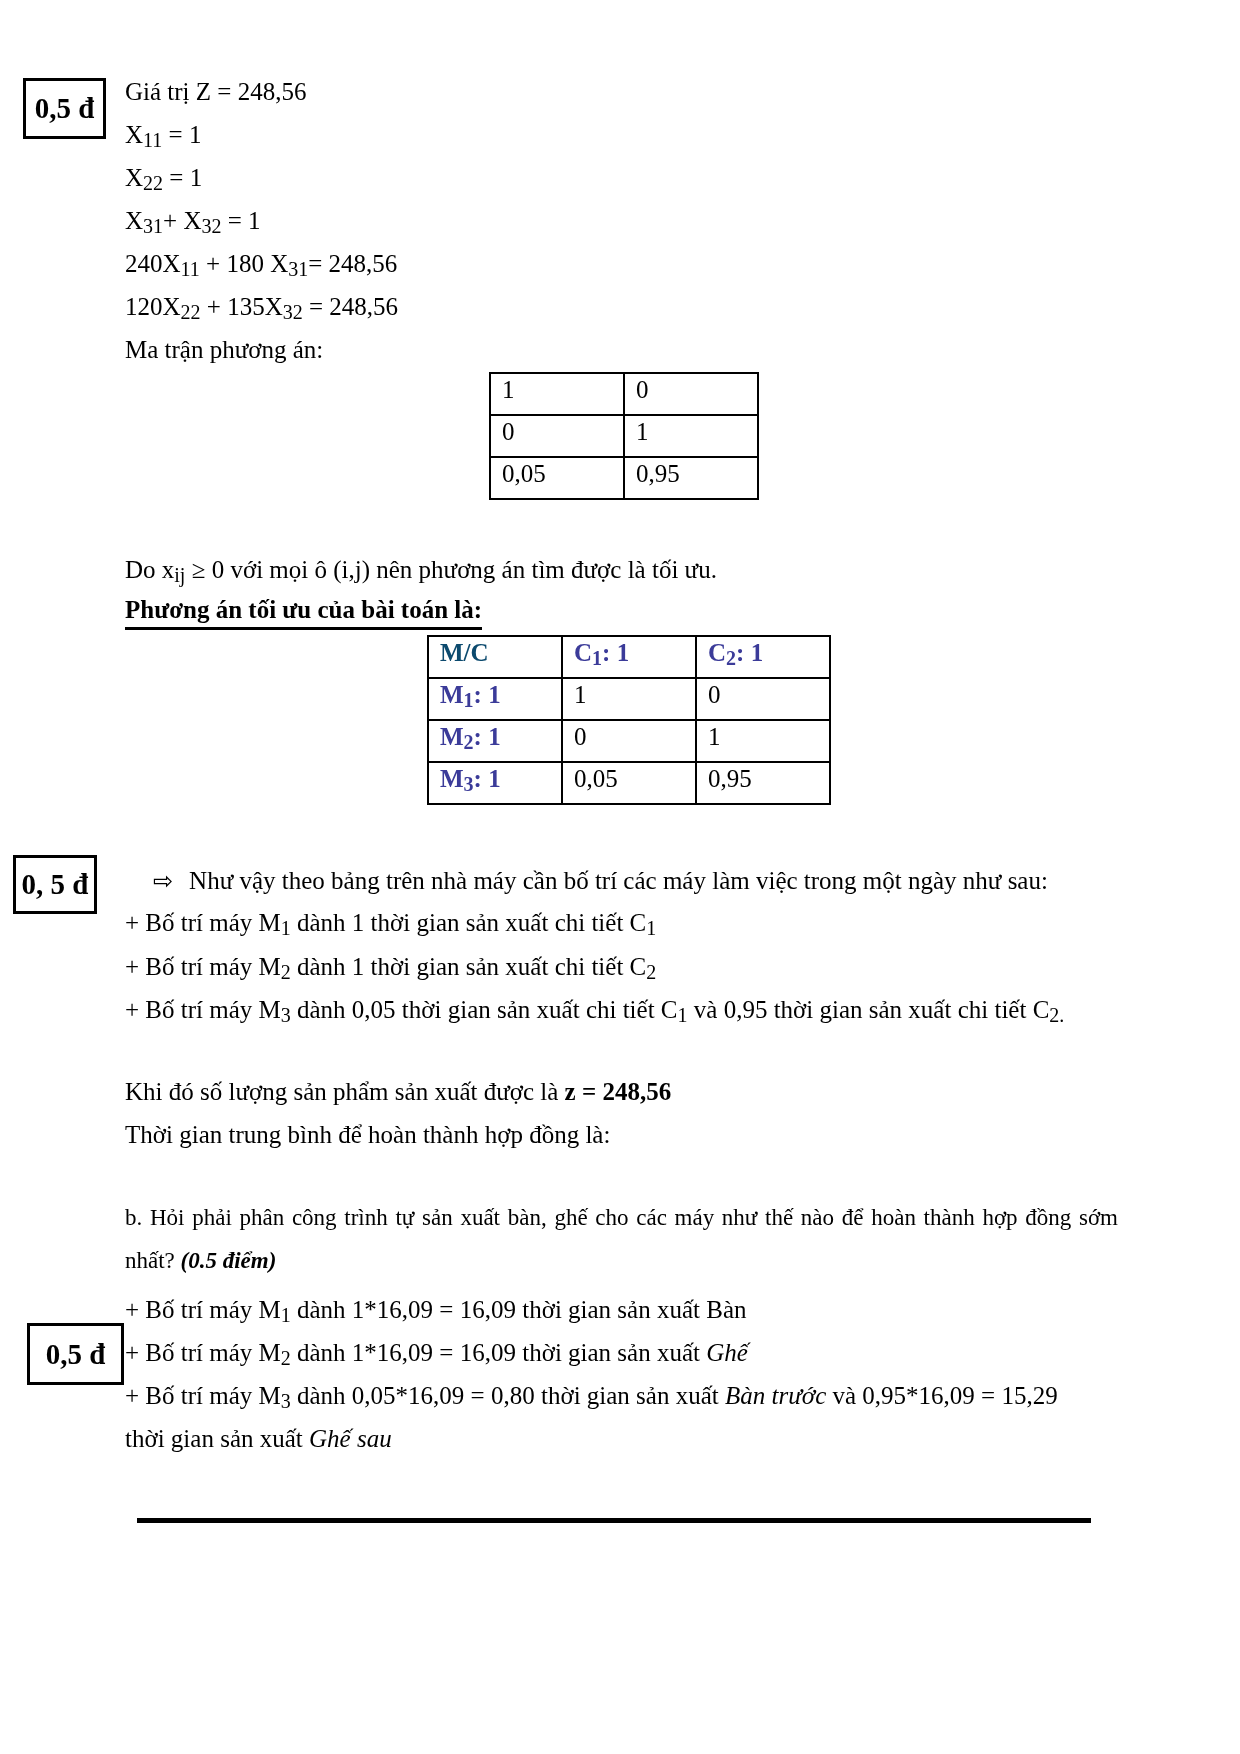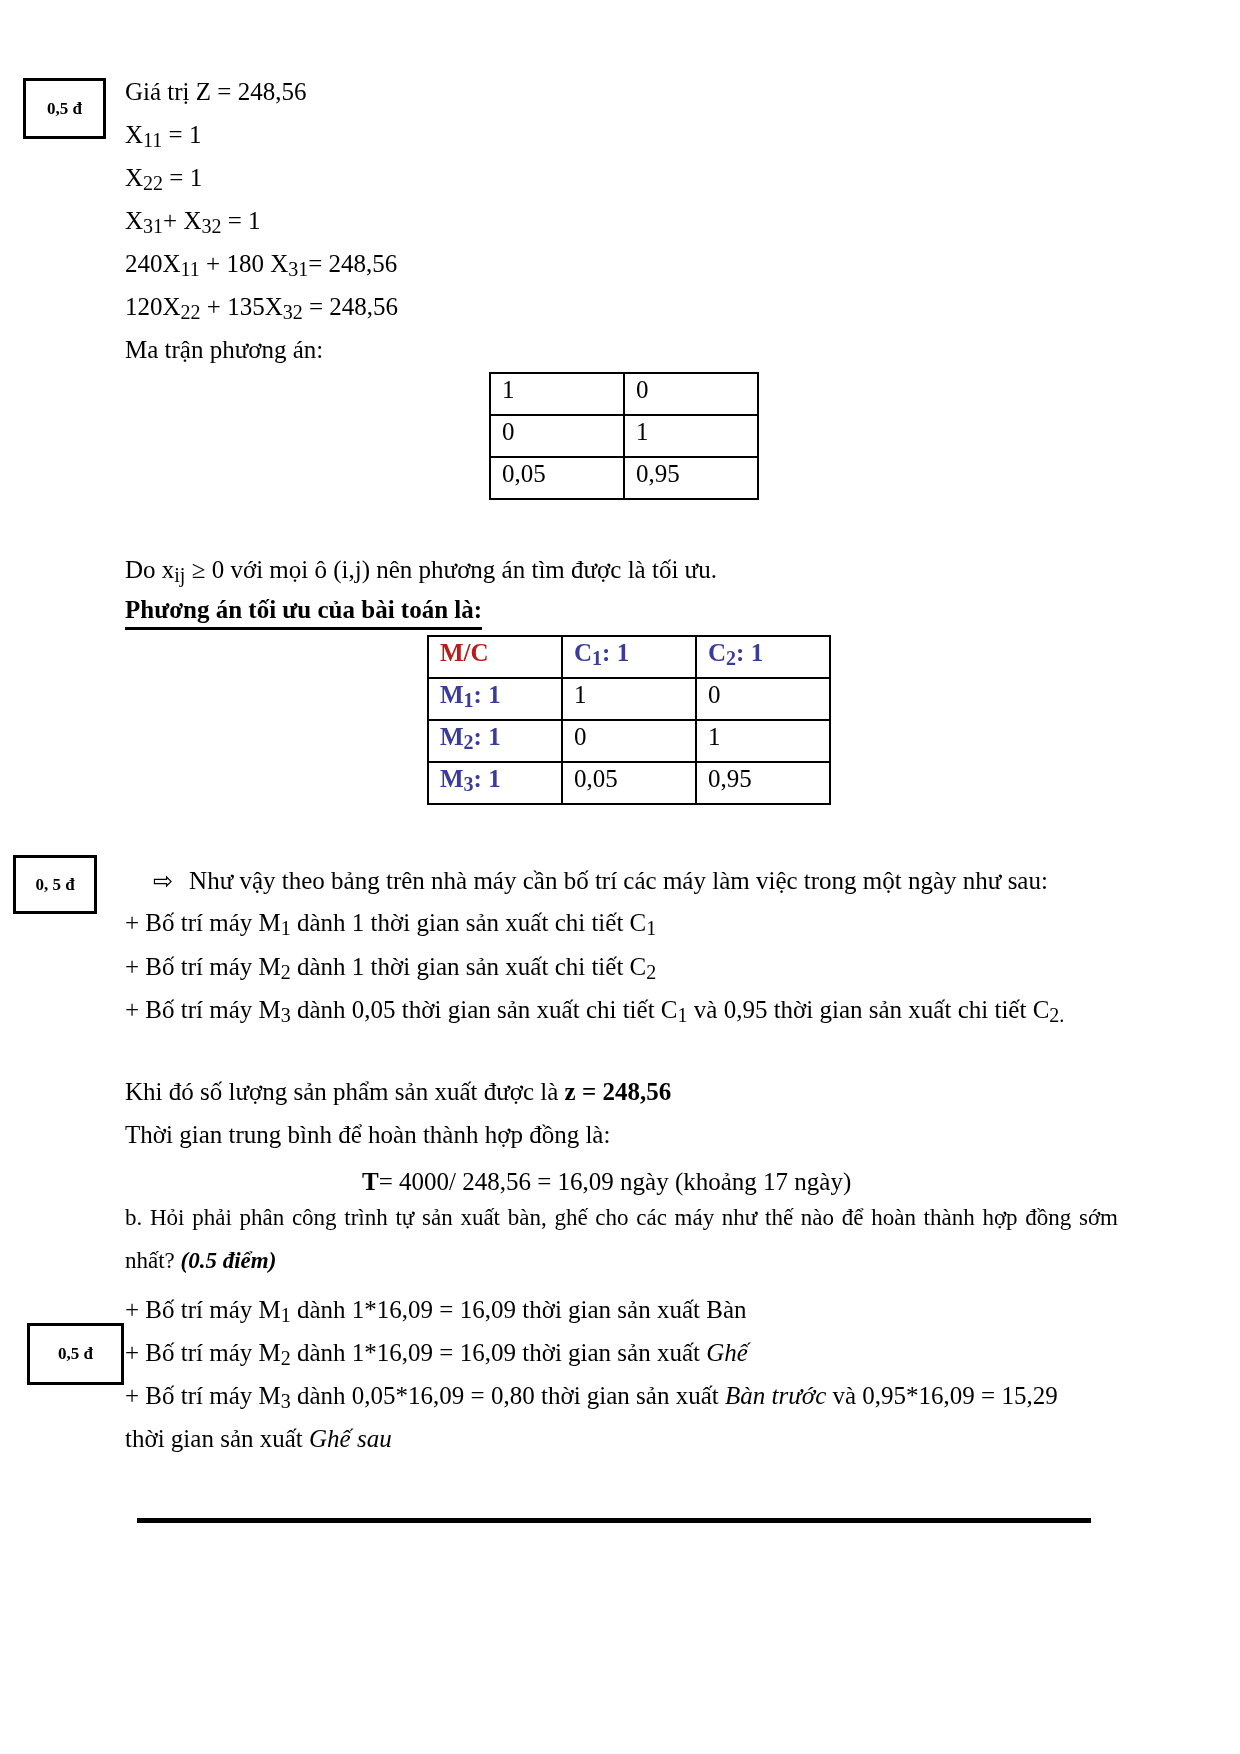--- a/index.html
+++ b/index.html
@@ -12,21 +12,21 @@
     color:#000;
     overflow:hidden;
   }
   .score-box{
     position:absolute;
     border:3px solid #000;
     display:flex;
     align-items:center;
     justify-content:center;
     font-weight:bold;
-    font-size:17px;
+    font-size:29px;
     background:#fff;
   }
   .line{
     position:absolute;
     left:125px;
     font-size:25px;
     line-height:30px;
     white-space:nowrap;
     margin-top:8px;
   }
@@ -113,21 +113,21 @@
     </table>
 
   <div class="line" style="top:547px"><span>Do x</span><span class="sub">ij</span><span> ≥ 0 với mọi ô (i,j) nên phương án tìm được là tối ưu.</span></div>
   <div class="line" style="top:587px">
     <span class="heading-underline"><span>Phương án tối ưu của bài toán là:</span></span>
   </div>
 
   <table class="grid" style="left:427px;top:635px">
     <tbody>
         <tr>
-      <td><span class="bd" style="color: #b91c1c;">M/C</span></td>
+      <td><span class="bd" style="color: #0c4a6e;">M/C</span></td>
       <td><span class="bd" style="color: rgb(59, 59, 153);">C</span><span class="sub bd" style="color: rgb(59, 59, 153);">1</span><span class="bd" style="color: rgb(59, 59, 153);">: 1</span></td>
       <td><span class="bd" style="color: rgb(59, 59, 153);">C</span><span class="sub bd" style="color: rgb(59, 59, 153);">2</span><span class="bd" style="color: rgb(59, 59, 153);">: 1</span></td>
     </tr>
     <tr>
       <td><span class="bd" style="color: rgb(59, 59, 153);">M</span><span class="sub bd" style="color: rgb(59, 59, 153);">1</span><span class="bd" style="color: rgb(59, 59, 153);">: 1</span></td>
       <td><span>1</span></td>
       <td><span>0</span></td>
     </tr>
     <tr>
       <td><span class="bd" style="color: rgb(59, 59, 153);">M</span><span class="sub bd" style="color: rgb(59, 59, 153);">2</span><span class="bd" style="color: rgb(59, 59, 153);">: 1</span></td>
@@ -144,21 +144,20 @@
 
   <div class="line" style="top:858px">
     <span class="arrow-glyph">⇨</span><span><span>Như vậy theo bảng trên nhà máy cần bố trí các máy làm việc trong một ngày như sau:</span></span>
   </div>
   <div class="line" style="top:900px"><span>+ Bố trí máy M</span><span class="sub">1</span><span> dành 1 thời gian sản xuất chi tiết C</span><span class="sub">1</span></div>
   <div class="line" style="top:944px"><span>+ Bố trí máy M</span><span class="sub">2</span><span> dành 1 thời gian sản xuất chi tiết C</span><span class="sub">2</span></div>
   <div class="line" style="top:987px"><span>+ Bố trí máy M</span><span class="sub">3</span><span> dành 0,05 thời gian sản xuất chi tiết C</span><span class="sub">1</span><span> và 0,95 thời gian sản xuất chi tiết C</span><span class="sub">2.</span></div>
 
   <div class="line" style="top:1069px"><span>Khi đó số lượng sản phẩm sản xuất được là </span><span class="bd">z = 248,56</span></div>
   <div class="line" style="top:1112px"><span>Thời gian trung bình để hoàn thành hợp đồng là:</span></div>
-  <div class="line" style="top:1159px;left:362px"><span class="bd">T</span><span>= 4000/ 248,56 = 16,09 ngày (khoảng 17 ngày)</span></div>
 
   <div class="para" style="top:1196px;width:993px"><span>b. Hỏi phải phân công trình tự sản xuất bàn, ghế cho các máy như thế nào để hoàn thành hợp đồng sớm nhất? </span><span class="bd it">(0.5 điểm)</span></div>
 
   <div class="line" style="top:1287px"><span>+ Bố trí máy M</span><span class="sub">1</span><span> dành 1*16,09 = 16,09 thời gian sản xuất Bàn</span></div>
   <div class="line" style="top:1330px"><span>+ Bố trí máy M</span><span class="sub">2</span><span> dành 1*16,09 = 16,09 thời gian sản xuất </span><span class="it">Ghế</span></div>
   <div class="line" style="top:1373px"><span>+ Bố trí máy M</span><span class="sub">3</span><span> dành 0,05*16,09 = 0,80 thời gian sản xuất </span><span class="it">Bàn trước</span><span> và 0,95*16,09 = 15,29</span></div>
   <div class="line" style="top:1416px"><span>thời gian sản xuất </span><span class="it">Ghế sau</span></div>
 
   <div class="bottom-rule" style="left:137px;top:1518px;width:954px;height:5px"></div>
 

